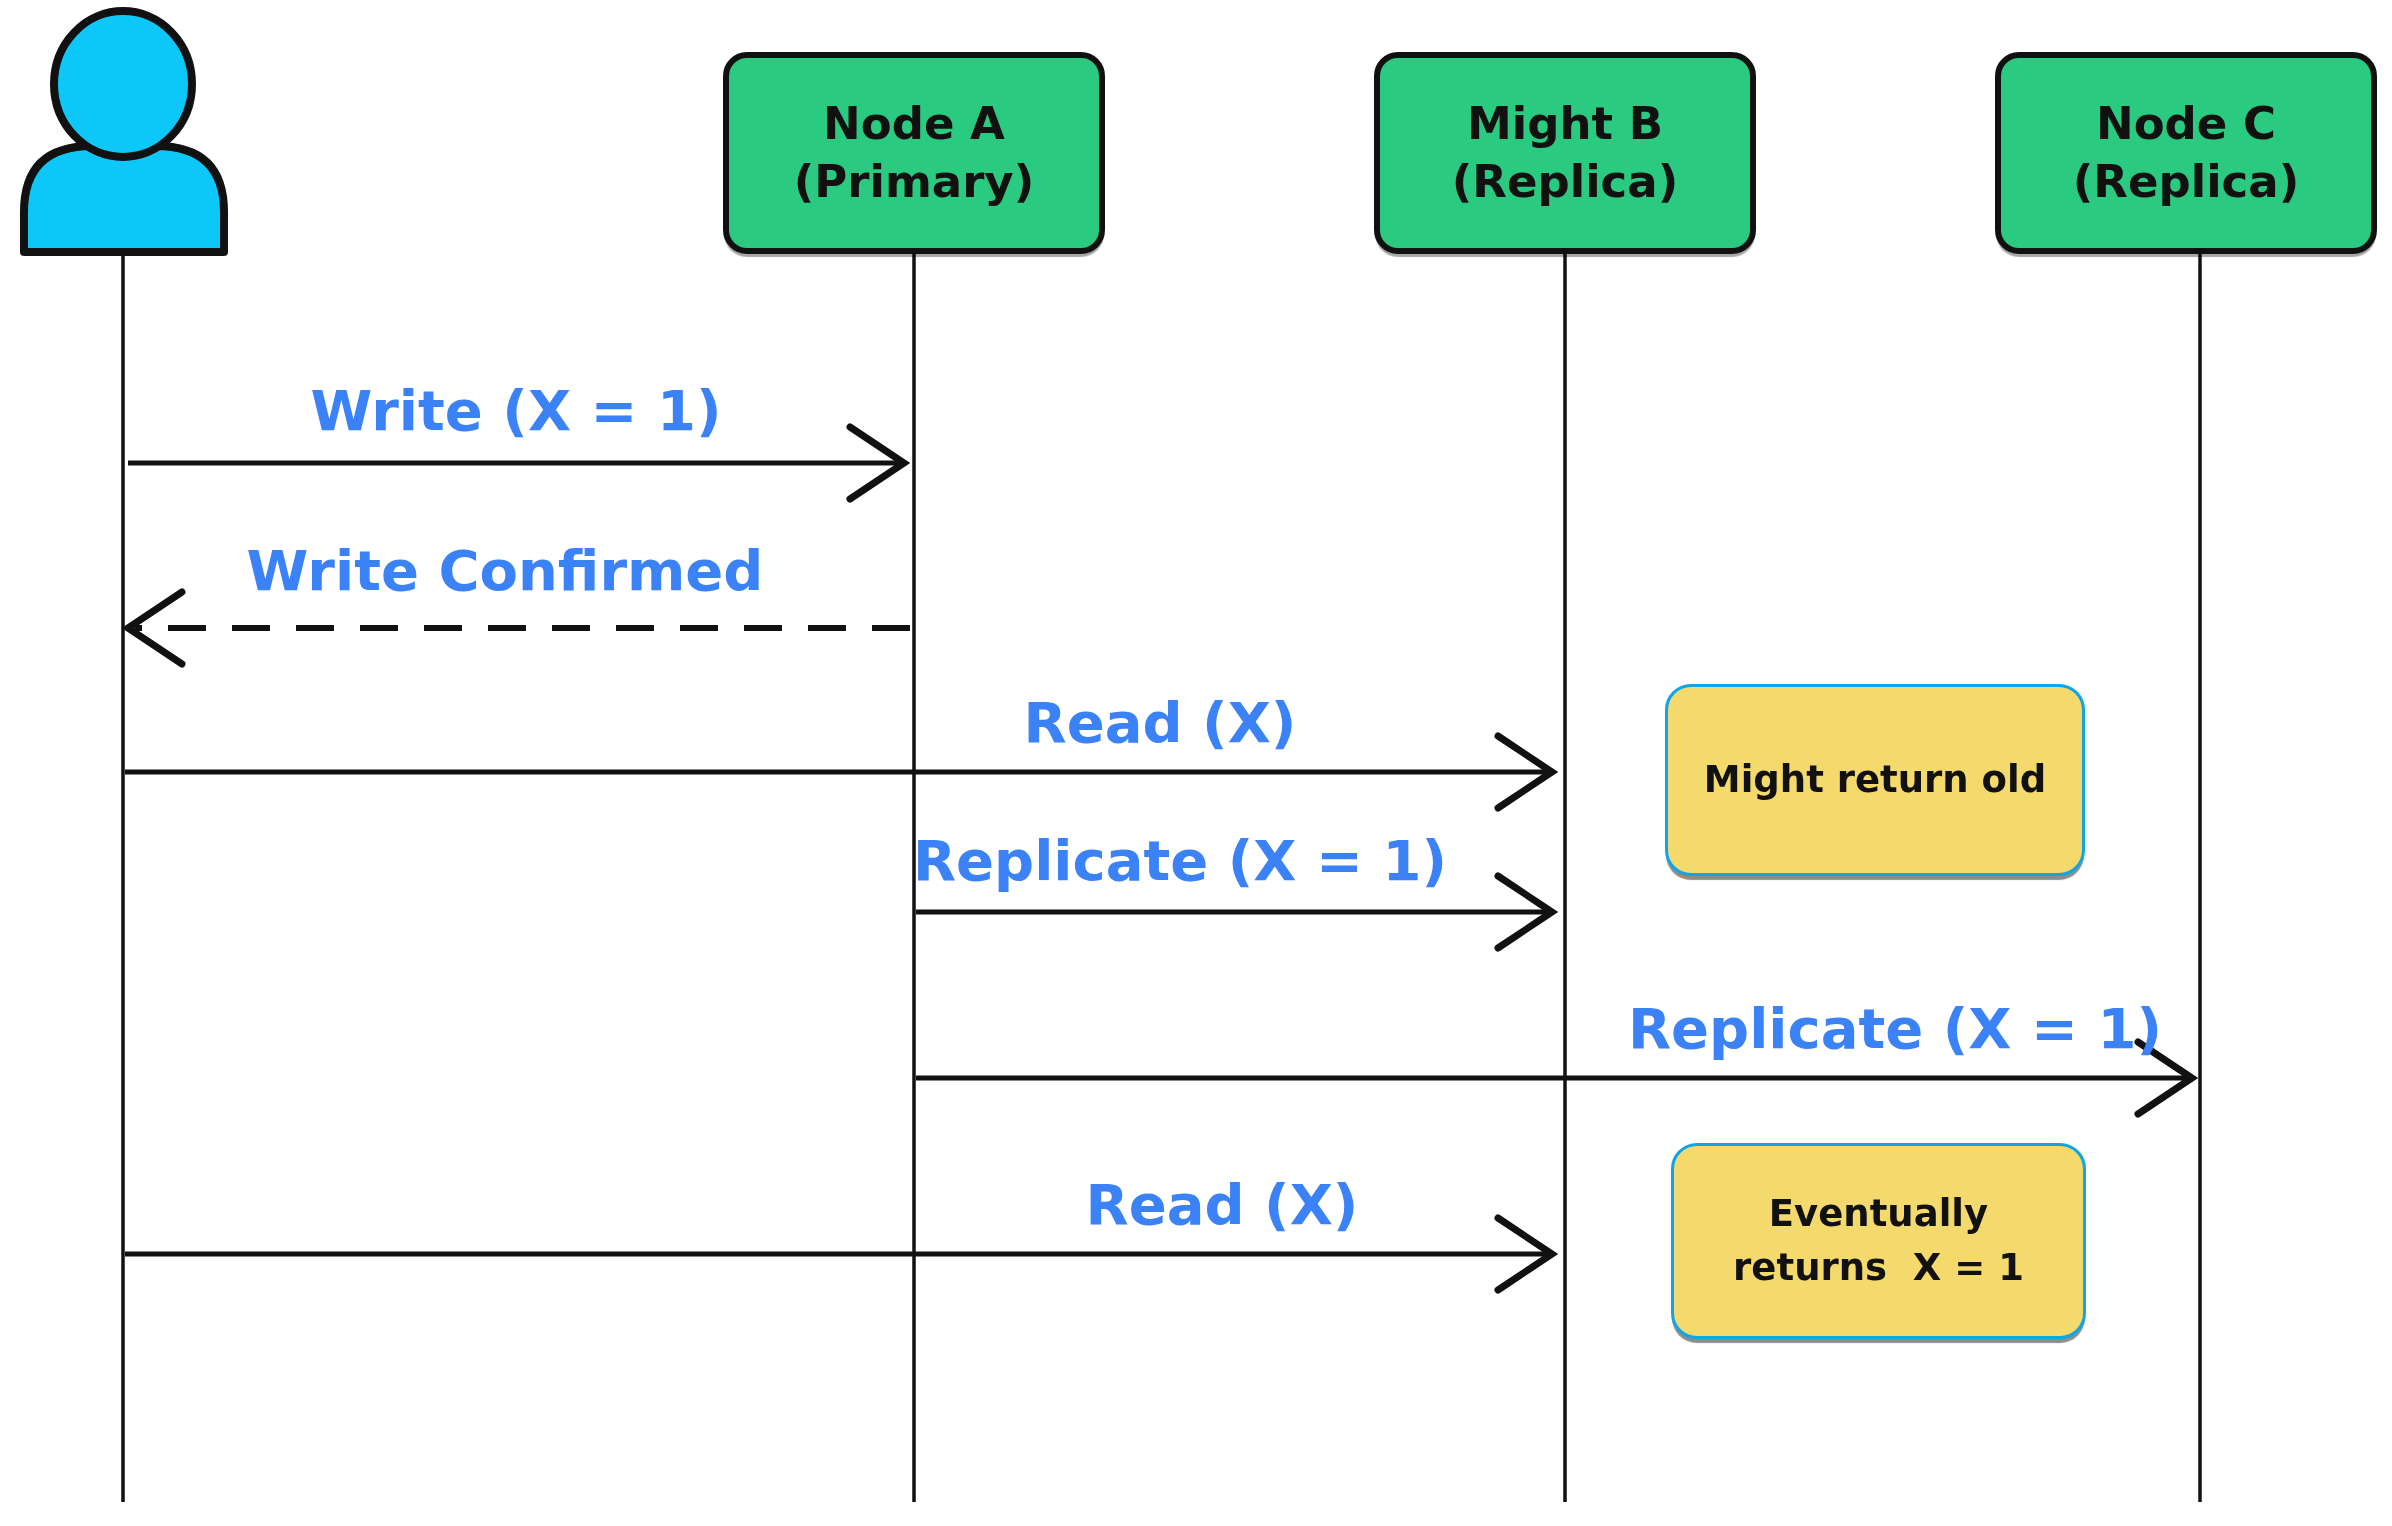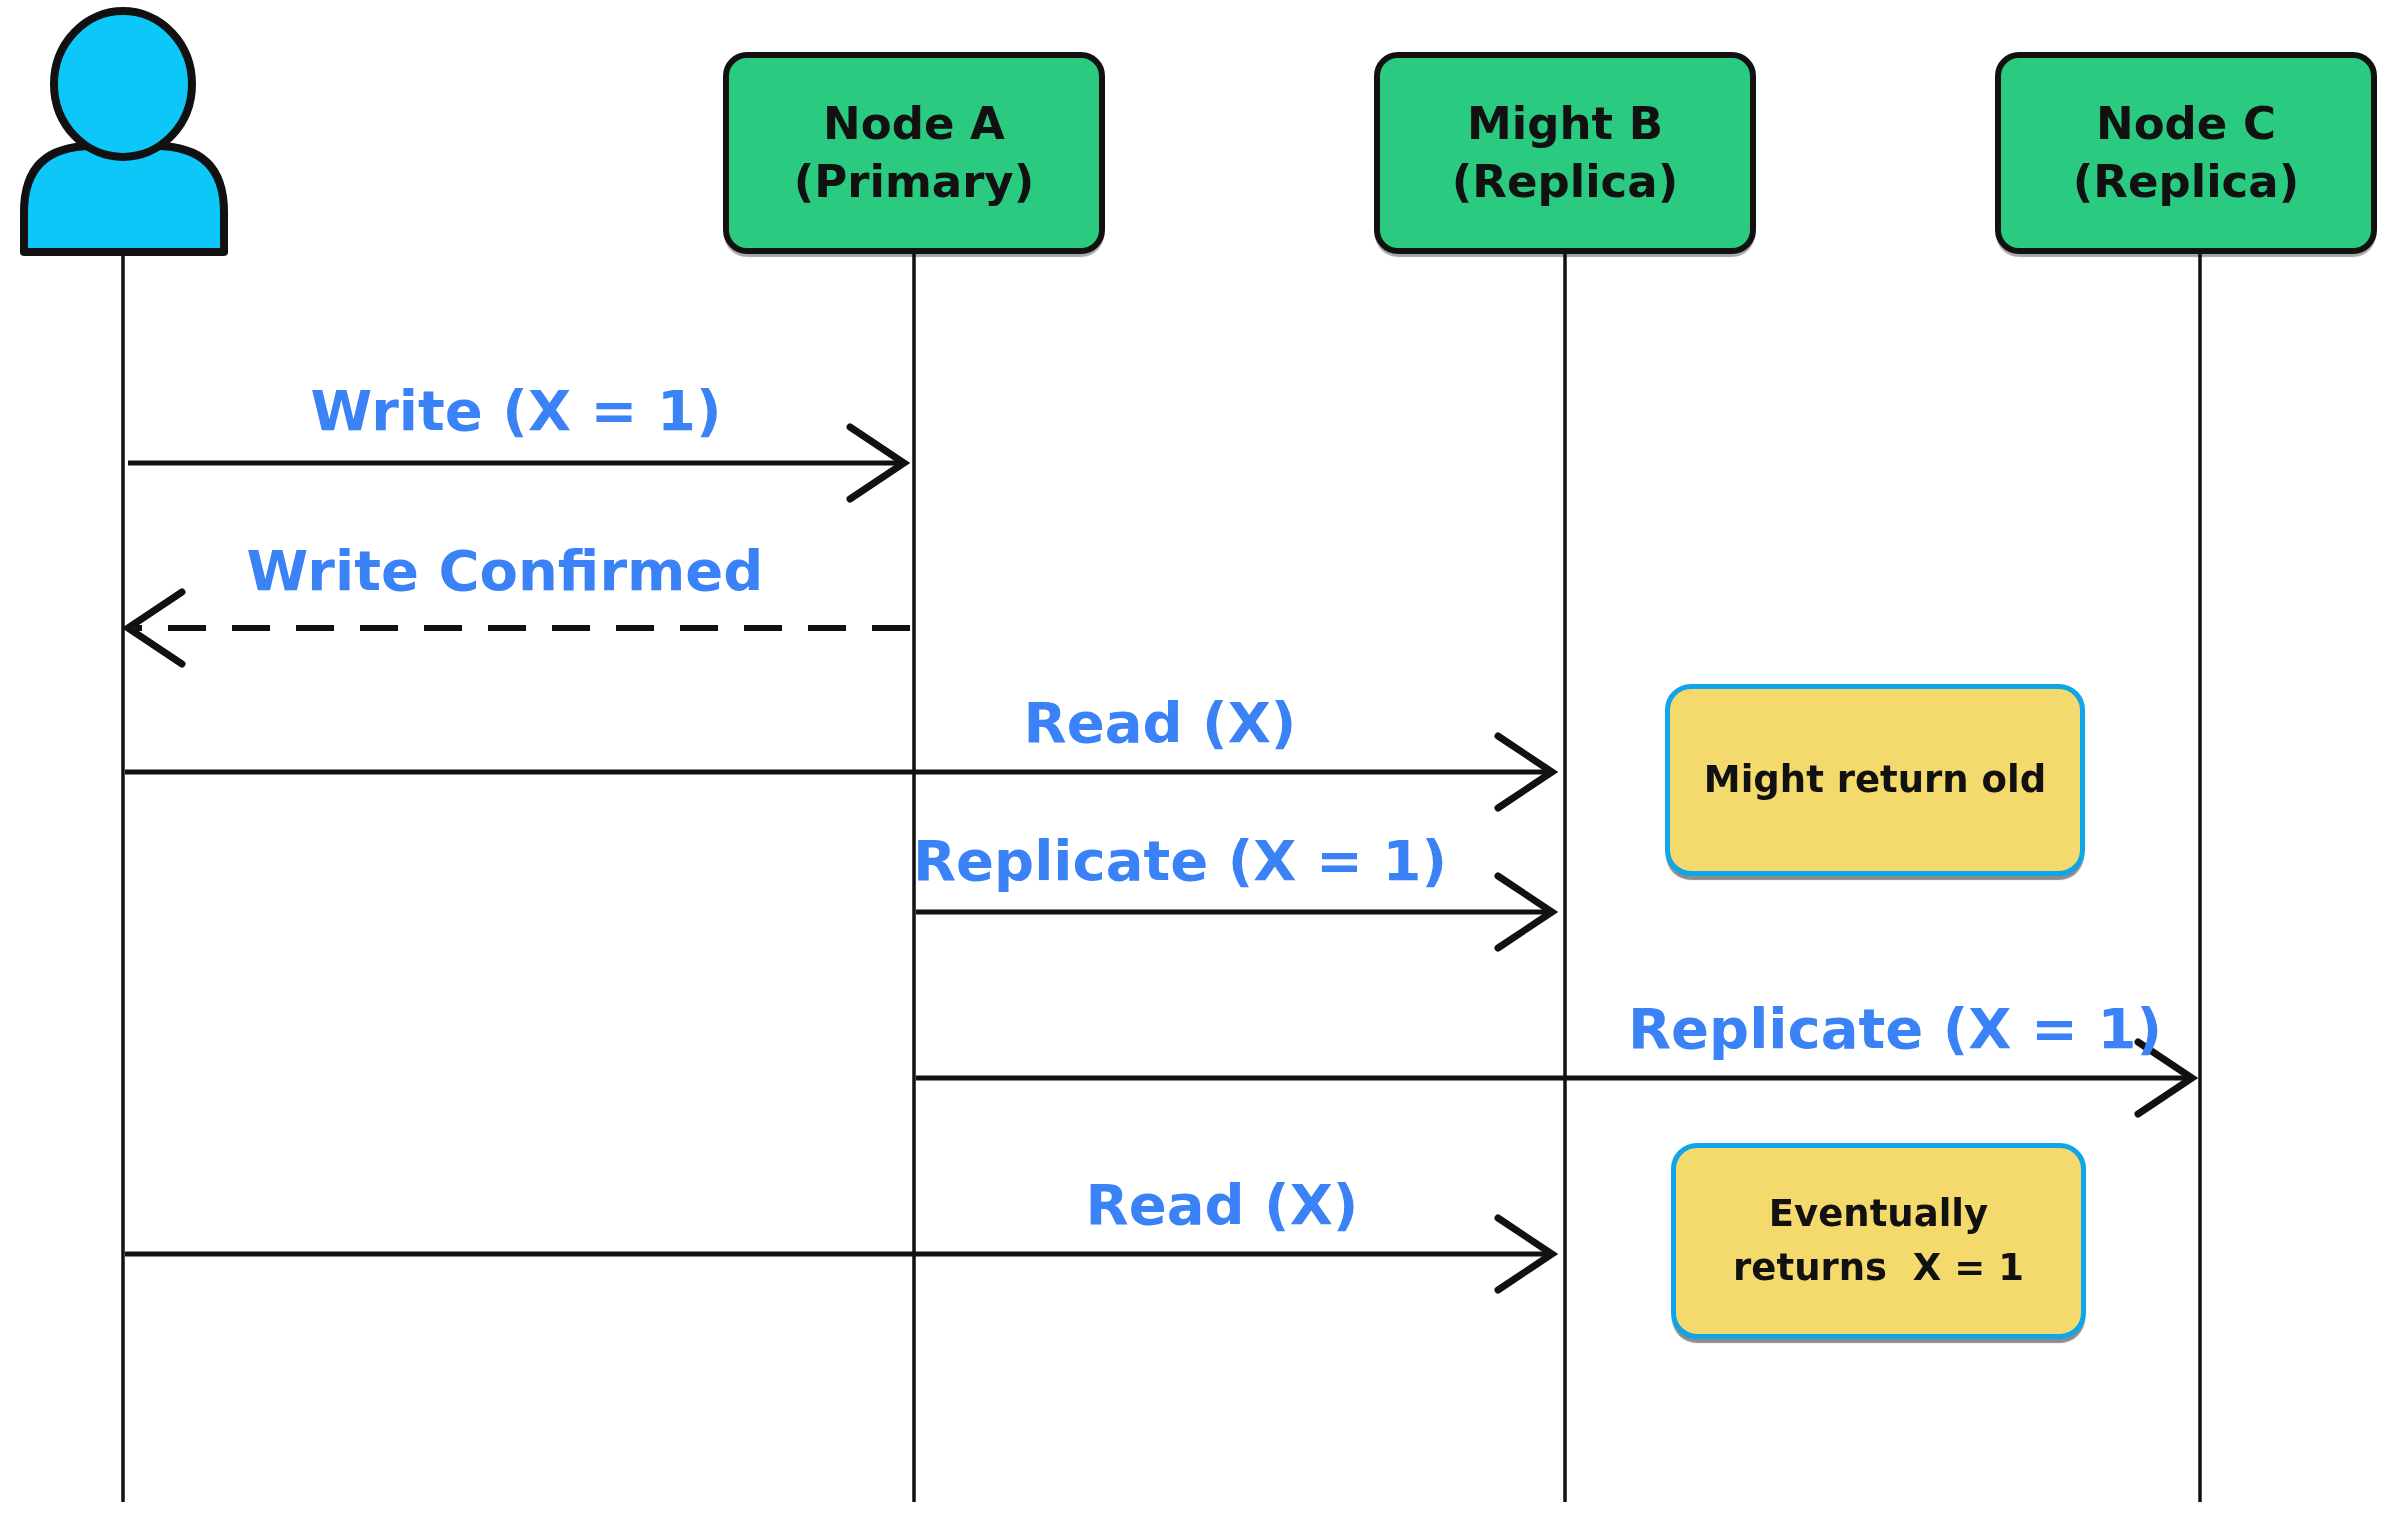--- a/index.html
+++ b/index.html
@@ -28,21 +28,21 @@
   .node-c{left:1995px;}
   
   .msg-label{
     position:absolute;transform:translateX(-50%);
     font-size:56px;font-weight:600;white-space:nowrap;color:#3b82f6;
   }
   
   .note{
     position:absolute;
     background:var(--note-fill,#f4d96c);
-    border:5px solid #0ea5e9;border-radius:26px;
+    border:3px solid #0ea5e9;border-radius:26px;
     box-sizing:border-box;
     display:flex;flex-direction:column;align-items:center;justify-content:center;
     font-size:37px;font-weight:600;line-height:1.45;text-align:center;
     box-shadow:0 5px 1px -1px rgba(0,0,0,.45);
     white-space:pre;
   }
   .note-1{left:1665px;top:684px;width:420px;height:192px;}
   .note-2{left:1671px;top:1143px;width:415px;height:196px;}
   svg .stroke{stroke:#111;fill:none;}
 </style>

